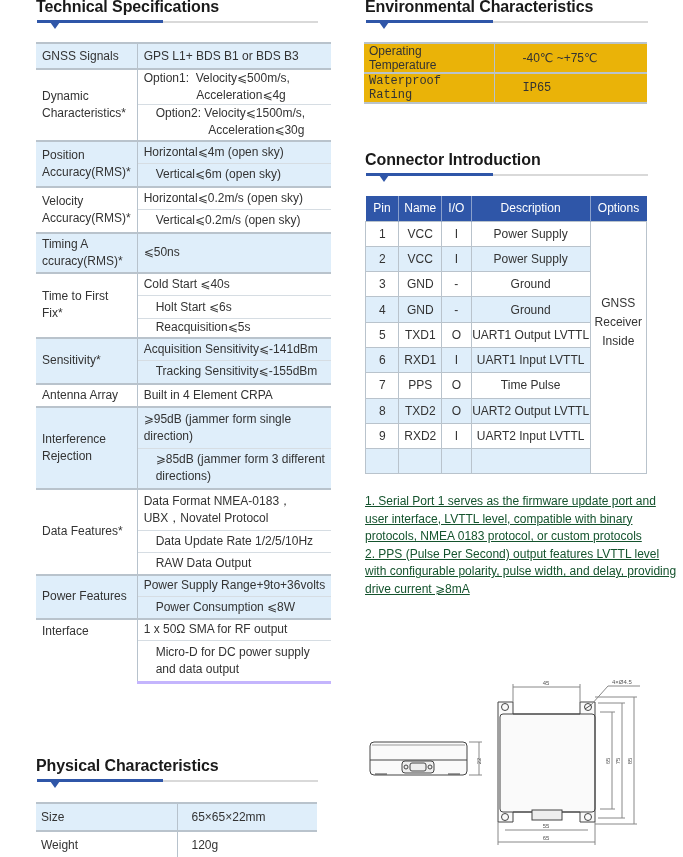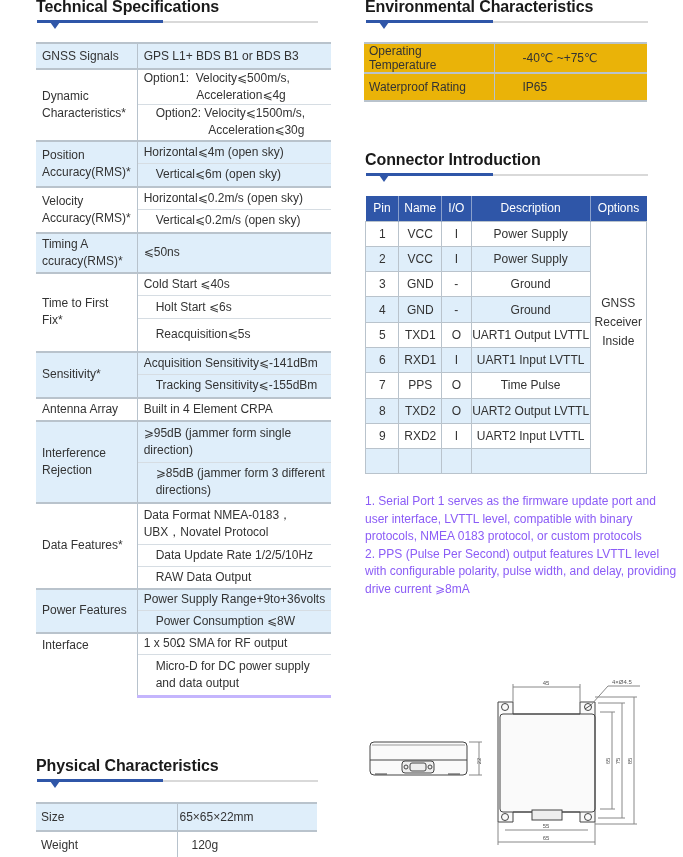--- a/index.html
+++ b/index.html
@@ -20,33 +20,33 @@
   #tech td { padding: 0 6px; line-height: 17px; }
   #tech td.k { width: 95px; border-right: 1px solid #b7c2cc; }
   #tech tr.grp-top td { border-top: 2px solid #b9c3cc; }
   #tech tr.sub td.v { border-top: 1px solid #d6dde3; padding-left: 18px; }
   #tech tr.last td { border-bottom: 3px solid #c4b5fd; }
   #tech .blue { background: #dfeefa; }
 
   
   #env { left: 364px; top: 42px; width: 283px; }
   #env td { height: 28px; padding: 0 5px; border-top: 2px solid #b9c3cc; }
-  #env tr:last-child td { border-bottom: 2px solid #b9c3cc; }
+  #env tr:last-child td { border-bottom: 2px solid #b9c3cc; font-family: Liberation Mono, monospace; }
   #env td.k { width: 130px; border-right: 1px solid #b7c2cc; }
   #env td.v { padding-left: 28px; }
   #env .blue td { background: #eab308; }
 
   
   #conn { left: 365px; top: 196px; width: 282px; font-size: 12px; }
   #conn th { background: #2f56a8; color: #ffffff; font-weight: normal; height: 25px; border-right: 1px solid #8aa0cc; }
   #conn td { height: 25.3px; text-align: center; border: 1px solid #b9c3cc; }
   #conn tr.blue td.c { background: #dfeefa; }
   #conn td.opt { background: #ffffff; line-height: 19px; }
 
-  .notes { position: absolute; left: 365px; top: 493px; width: 315px; font-size: 12px; line-height: 17.6px; color: #8b5cf6; }
+  .notes { position: absolute; left: 365px; top: 493px; width: 315px; font-size: 12px; line-height: 17.6px; color: #14532d; text-decoration: underline; }
 
   
   #phys { left: 36px; top: 802px; width: 281px; }
   #phys td { height: 28px; padding: 0 5px; border-top: 2px solid #b9c3cc; }
   #phys tr:last-child td { border-bottom: 2px solid #b9c3cc; }
   #phys td.k { width: 141px; border-right: 1px solid #b7c2cc; }
   #phys .blue td { background: #dfeefa; }
 
   .drawing { position: absolute; left: 360px; top: 672px; }
 </style>
@@ -92,21 +92,21 @@
     <td class="k blue">Timing A ccuracy(RMS)*</td>
     <td class="v blue">⩽50ns</td>
   </tr>
   <tr class="grp-top" style="height:23px">
     <td class="k" rowspan="3">Time to First Fix*</td>
     <td class="v">Cold Start ⩽40s</td>
   </tr>
   <tr class="sub" style="height:23px">
     <td class="v">Holt Start ⩽6s</td>
   </tr>
-  <tr class="sub" style="height:33px">
+  <tr class="sub" style="height:19px">
     <td class="v">Reacquisition⩽5s</td>
   </tr>
   <tr class="grp-top blue" style="height:23px">
     <td class="k blue" rowspan="2">Sensitivity*</td>
     <td class="v blue">Acquisition Sensitivity⩽-141dBm</td>
   </tr>
   <tr class="sub blue" style="height:23px">
     <td class="v blue">Tracking Sensitivity⩽-155dBm</td>
   </tr>
   <tr class="grp-top" style="height:23px">
@@ -255,21 +255,21 @@
 <div class="section-title" style="left:36px;top:757px;">Physical Characteristics</div>
 <div class="title-rule" style="left:37px;top:780px;width:281px;">
     <div class="accent"></div>
     <div class="tri"></div>
   </div>
 
 <table id="phys">
   <tbody>
       <tr class="blue">
     <td class="k">Size</td>
-    <td class="v" style="padding-left:2px">65×65×22mm</td>
+    <td class="v" style="padding-left:14px">65×65×22mm</td>
   </tr>
   <tr>
     <td class="k">Weight</td>
     <td class="v" style="padding-left:14px">120g</td>
   </tr>
 </tbody>
   </table>
 
 <svg class="drawing" width="320" height="185" viewBox="0 0 320 185" font-family="Liberation Sans, sans-serif">
   <g stroke="#444" fill="none" stroke-width="1">

